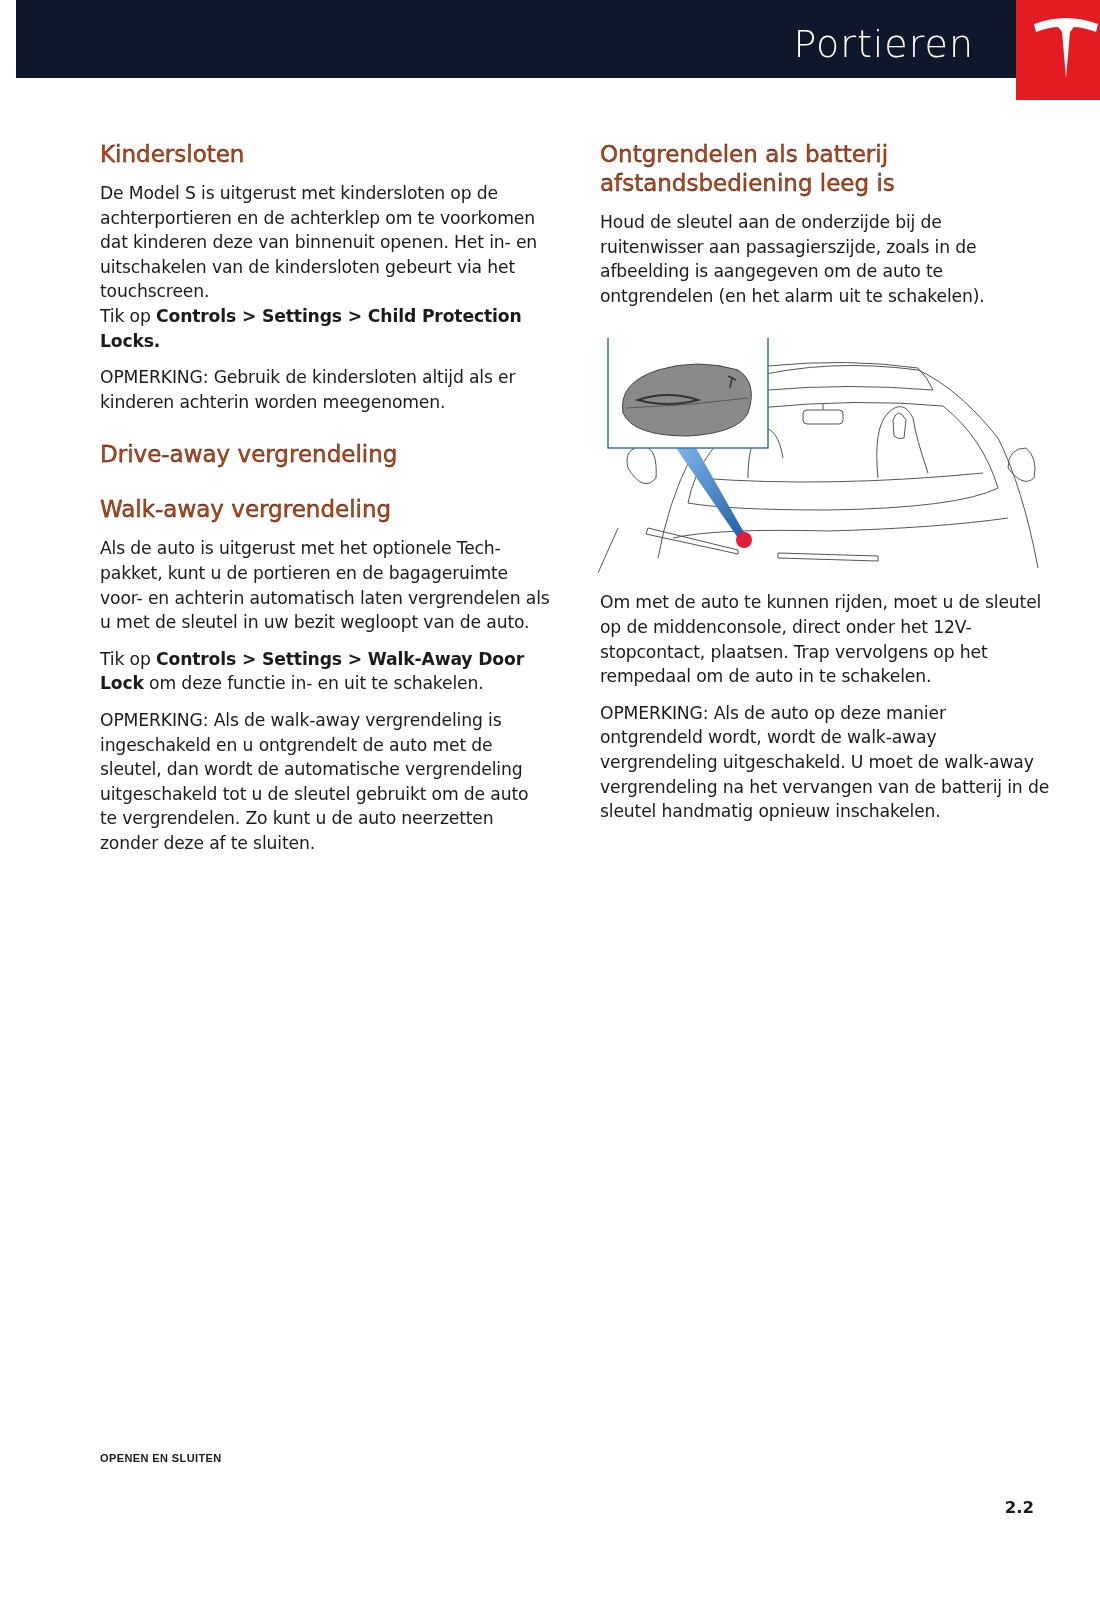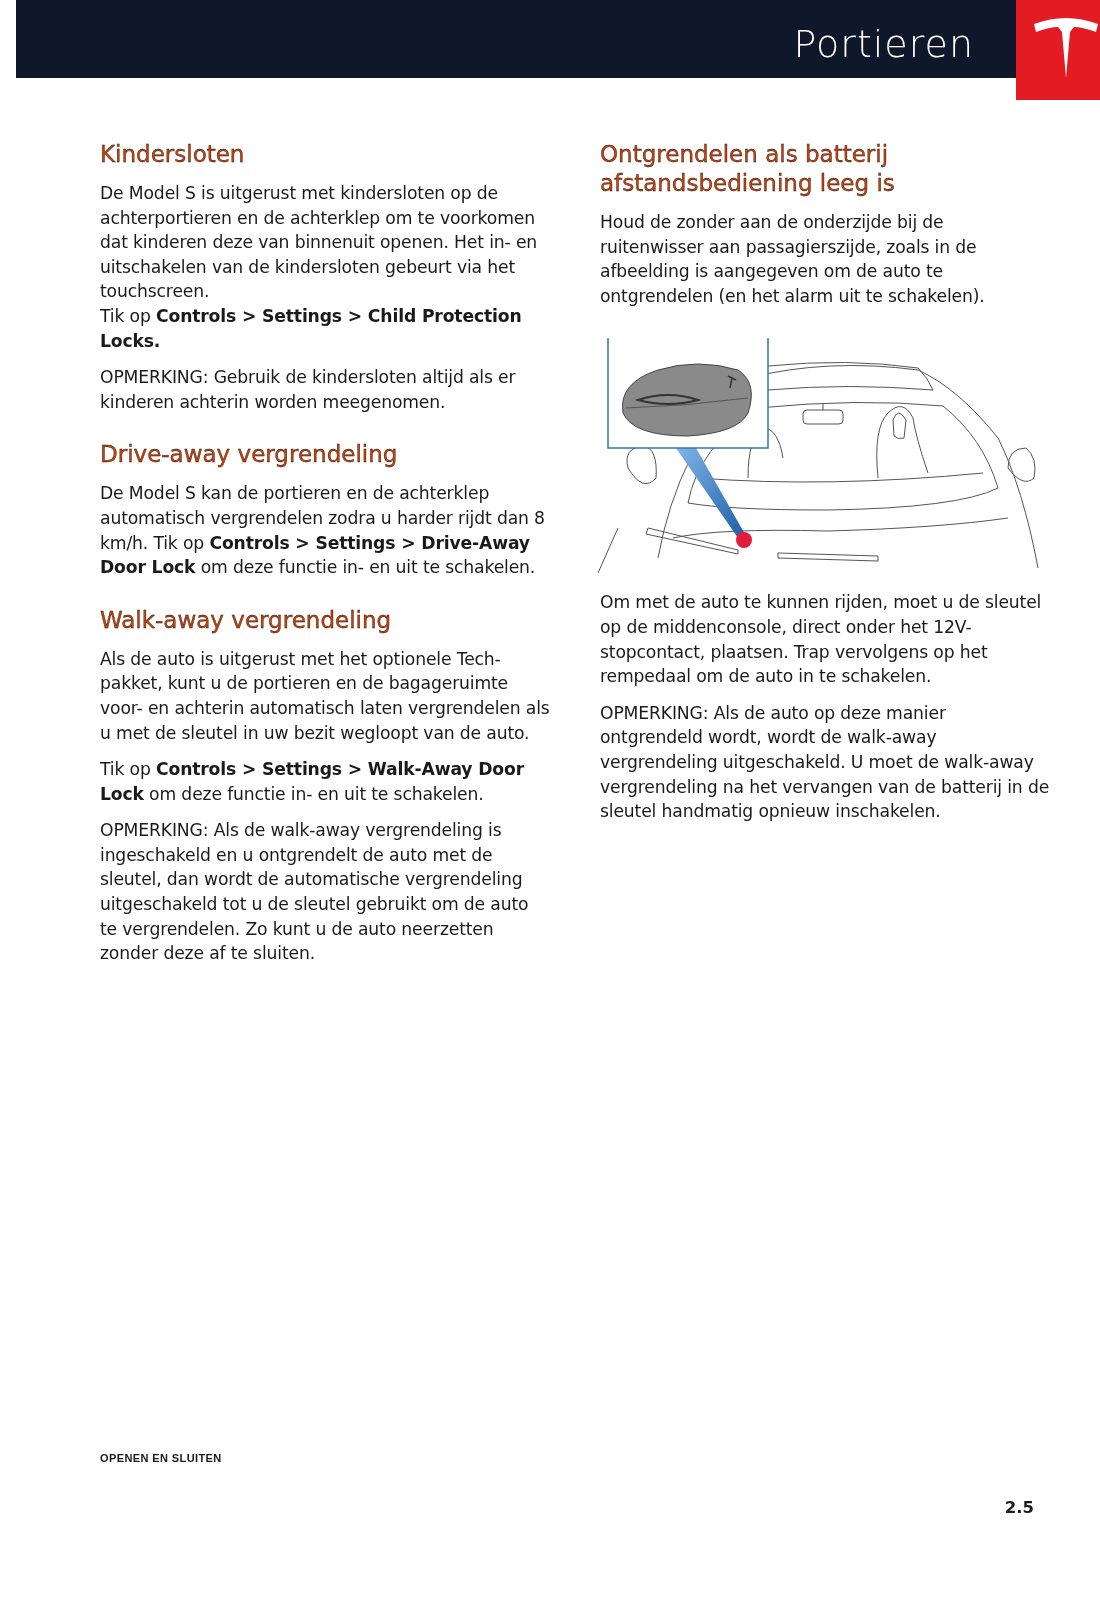--- a/index.html
+++ b/index.html
@@ -67,34 +67,33 @@
 
 <div class="col col-left">
   <div class="section">
     <h2>Kindersloten</h2>
     <p><span>De Model S is uitgerust met kindersloten op de achterportieren en de achterklep om te voorkomen dat kinderen deze van binnenuit openen. Het in- en uitschakelen van de kindersloten gebeurt via het touchscreen.</span><br><span>Tik op </span><b>Controls &gt; Settings &gt; Child Protection Locks.</b></p>
     <p>OPMERKING: Gebruik de kindersloten altijd als er kinderen achterin worden meegenomen.</p>
   </div>
 
   <div class="section">
     <h2>Drive-away vergrendeling</h2>
-    <p><span>De Model S kan de portieren en de achterklep automatisch vergrendelen zodra u harder rijdt dan 8 km/h. Tik op </span><b>Controls &gt; Settings &gt; Drive-Away Door Lock</b><span> om deze functie in- en uit te schakelen.</span></p>
   </div>
 
   <div class="section">
     <h2>Walk-away vergrendeling</h2>
     <p>Als de auto is uitgerust met het optionele Tech-pakket, kunt u de portieren en de bagageruimte voor- en achterin automatisch laten vergrendelen als u met de sleutel in uw bezit wegloopt van de auto.</p>
     <p><span>Tik op </span><b>Controls &gt; Settings &gt; Walk-Away Door Lock</b><span> om deze functie in- en uit te schakelen.</span></p>
     <p>OPMERKING: Als de walk-away vergrendeling is ingeschakeld en u ontgrendelt de auto met de sleutel, dan wordt de automatische vergrendeling uitgeschakeld tot u de sleutel gebruikt om de auto te vergrendelen. Zo kunt u de auto neerzetten zonder deze af te sluiten.</p>
   </div>
 </div>
 
 <div class="col col-right">
   <h2 style="width:360px">Ontgrendelen als batterij afstandsbediening leeg is</h2>
-  <p>Houd de zonder aan de onderzijde bij de ruitenwisser aan passagierszijde, zoals in de afbeelding is aangegeven om de auto te ontgrendelen (en het alarm uit te schakelen).</p>
+  <p>Houd de sleutel aan de onderzijde bij de ruitenwisser aan passagierszijde, zoals in de afbeelding is aangegeven om de auto te ontgrendelen (en het alarm uit te schakelen).</p>
 
   <div class="figure">
     <svg width="450" height="250" viewBox="0 0 450 250">
       <defs>
         <linearGradient id="beam" x1="0" y1="0" x2="1" y2="1">
           <stop offset="0" stop-color="#7fb4e8"></stop>
           <stop offset="1" stop-color="#1f5fa8"></stop>
         </linearGradient>
       </defs>
       <g fill="none" stroke="#555" stroke-width="1">
@@ -131,13 +130,13 @@
 
       <circle cx="146" cy="212" r="8" fill="#e31b3c"></circle>
     </svg>
   </div>
 
   <p>Om met de auto te kunnen rijden, moet u de sleutel op de middenconsole, direct onder het 12V-stopcontact, plaatsen. Trap vervolgens op het rempedaal om de auto in te schakelen.</p>
   <p>OPMERKING: Als de auto op deze manier ontgrendeld wordt, wordt de walk-away vergrendeling uitgeschakeld. U moet de walk-away vergrendeling na het vervangen van de batterij in de sleutel handmatig opnieuw inschakelen.</p>
 </div>
 
 <div class="footer-left">OPENEN EN SLUITEN</div>
-<div class="footer-right">2.5</div>
+<div class="footer-right">2.2</div>
 
 </body></html>

